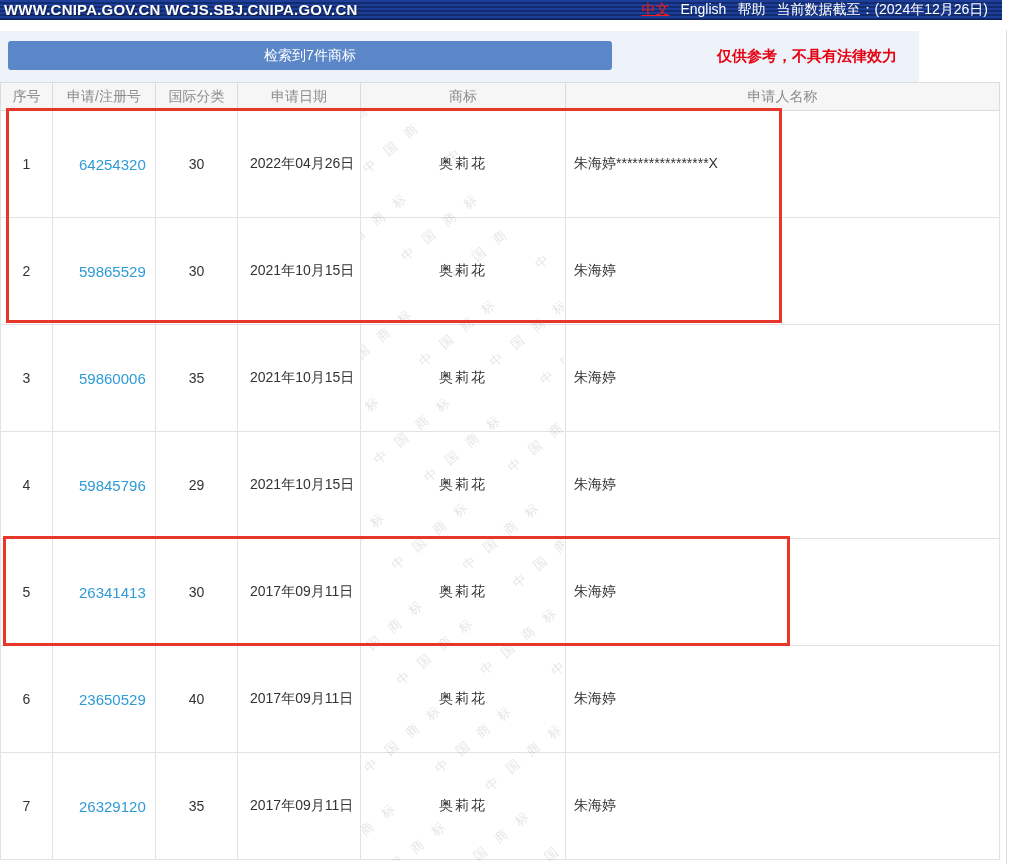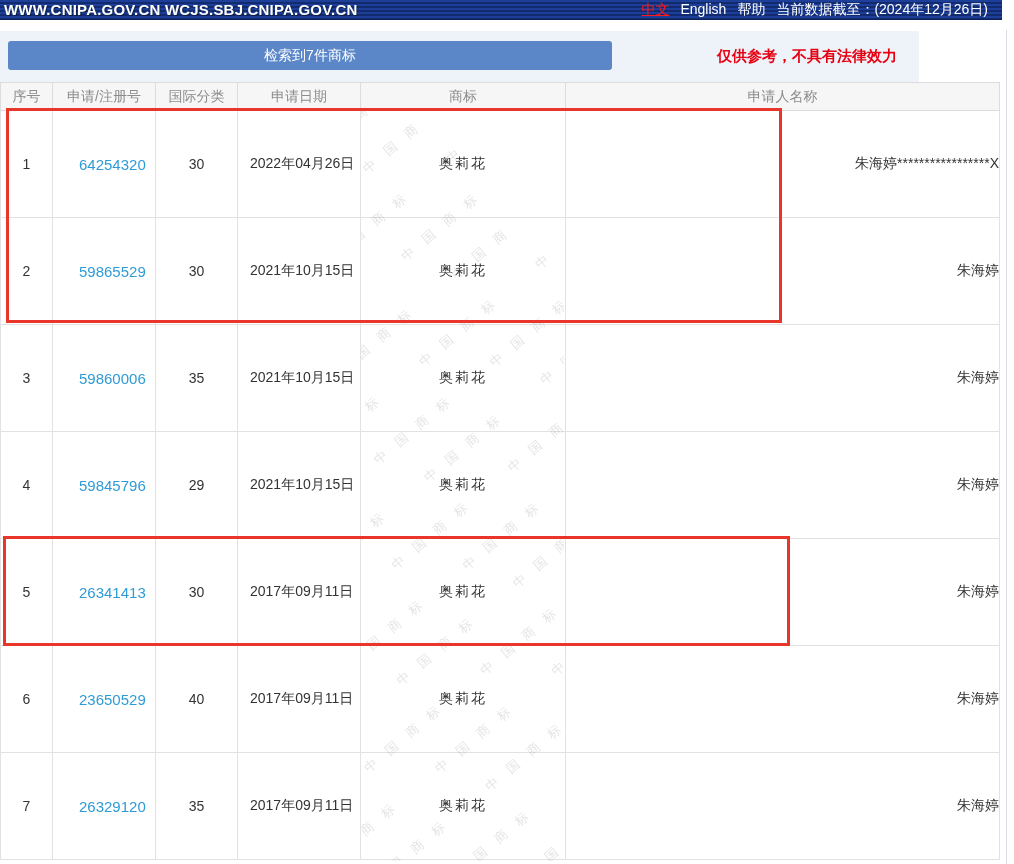--- a/index.html
+++ b/index.html
@@ -79,21 +79,21 @@
   td.c-index { text-align: center; font-size: 15px; }
   td.c-regno { padding-left: 26px; }
   td.c-regno a { color: #2f9bd6; text-decoration: none; font-size: 15px; cursor: pointer; }
   td.c-class { text-align: center; font-size: 15px; }
   td.c-date { padding-left: 12px; font-size: 15px; }
   td.c-mark {
     text-align: center; font-size: 24px; color: #1a1a1a;
     font-family: "DejaVu Serif", "Liberation Serif", serif;
     letter-spacing: 2px;
   }
-  td.c-applicant { padding-left: 8px; text-align: right; }
+  td.c-applicant { padding-left: 8px; }
 
   
   .watermark-layer {
     position: absolute; left: 361px; top: 29px;
     width: 203px; height: 750px;
     overflow: hidden; pointer-events: none; z-index: 2;
   }
   .watermark-inner {
     position: absolute; left: -160px; top: -80px;
     width: 560px; height: 1100px;

